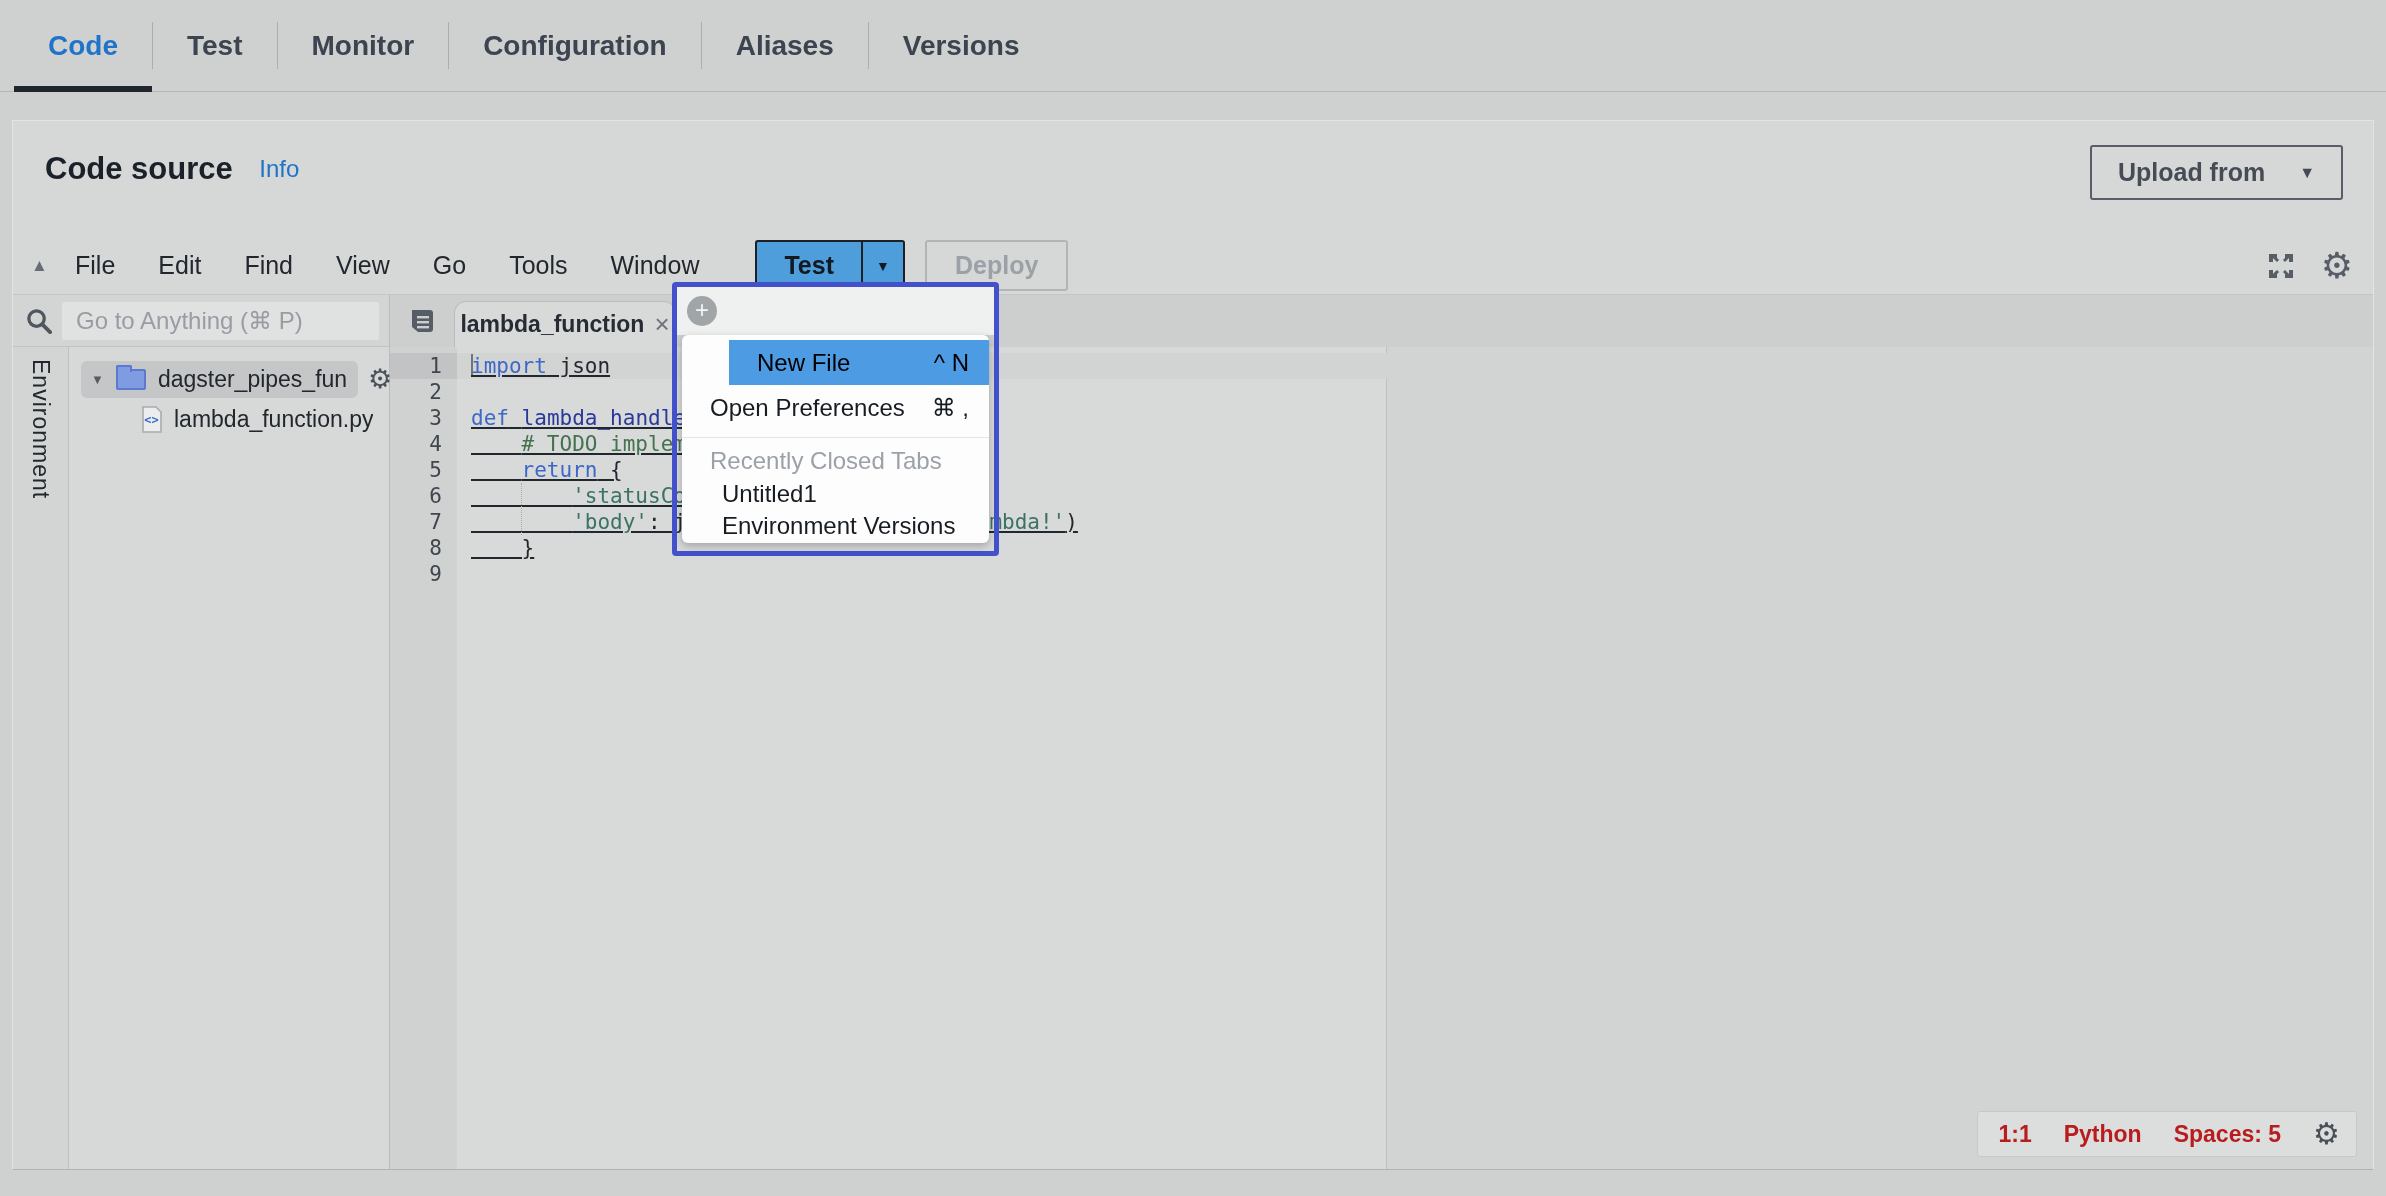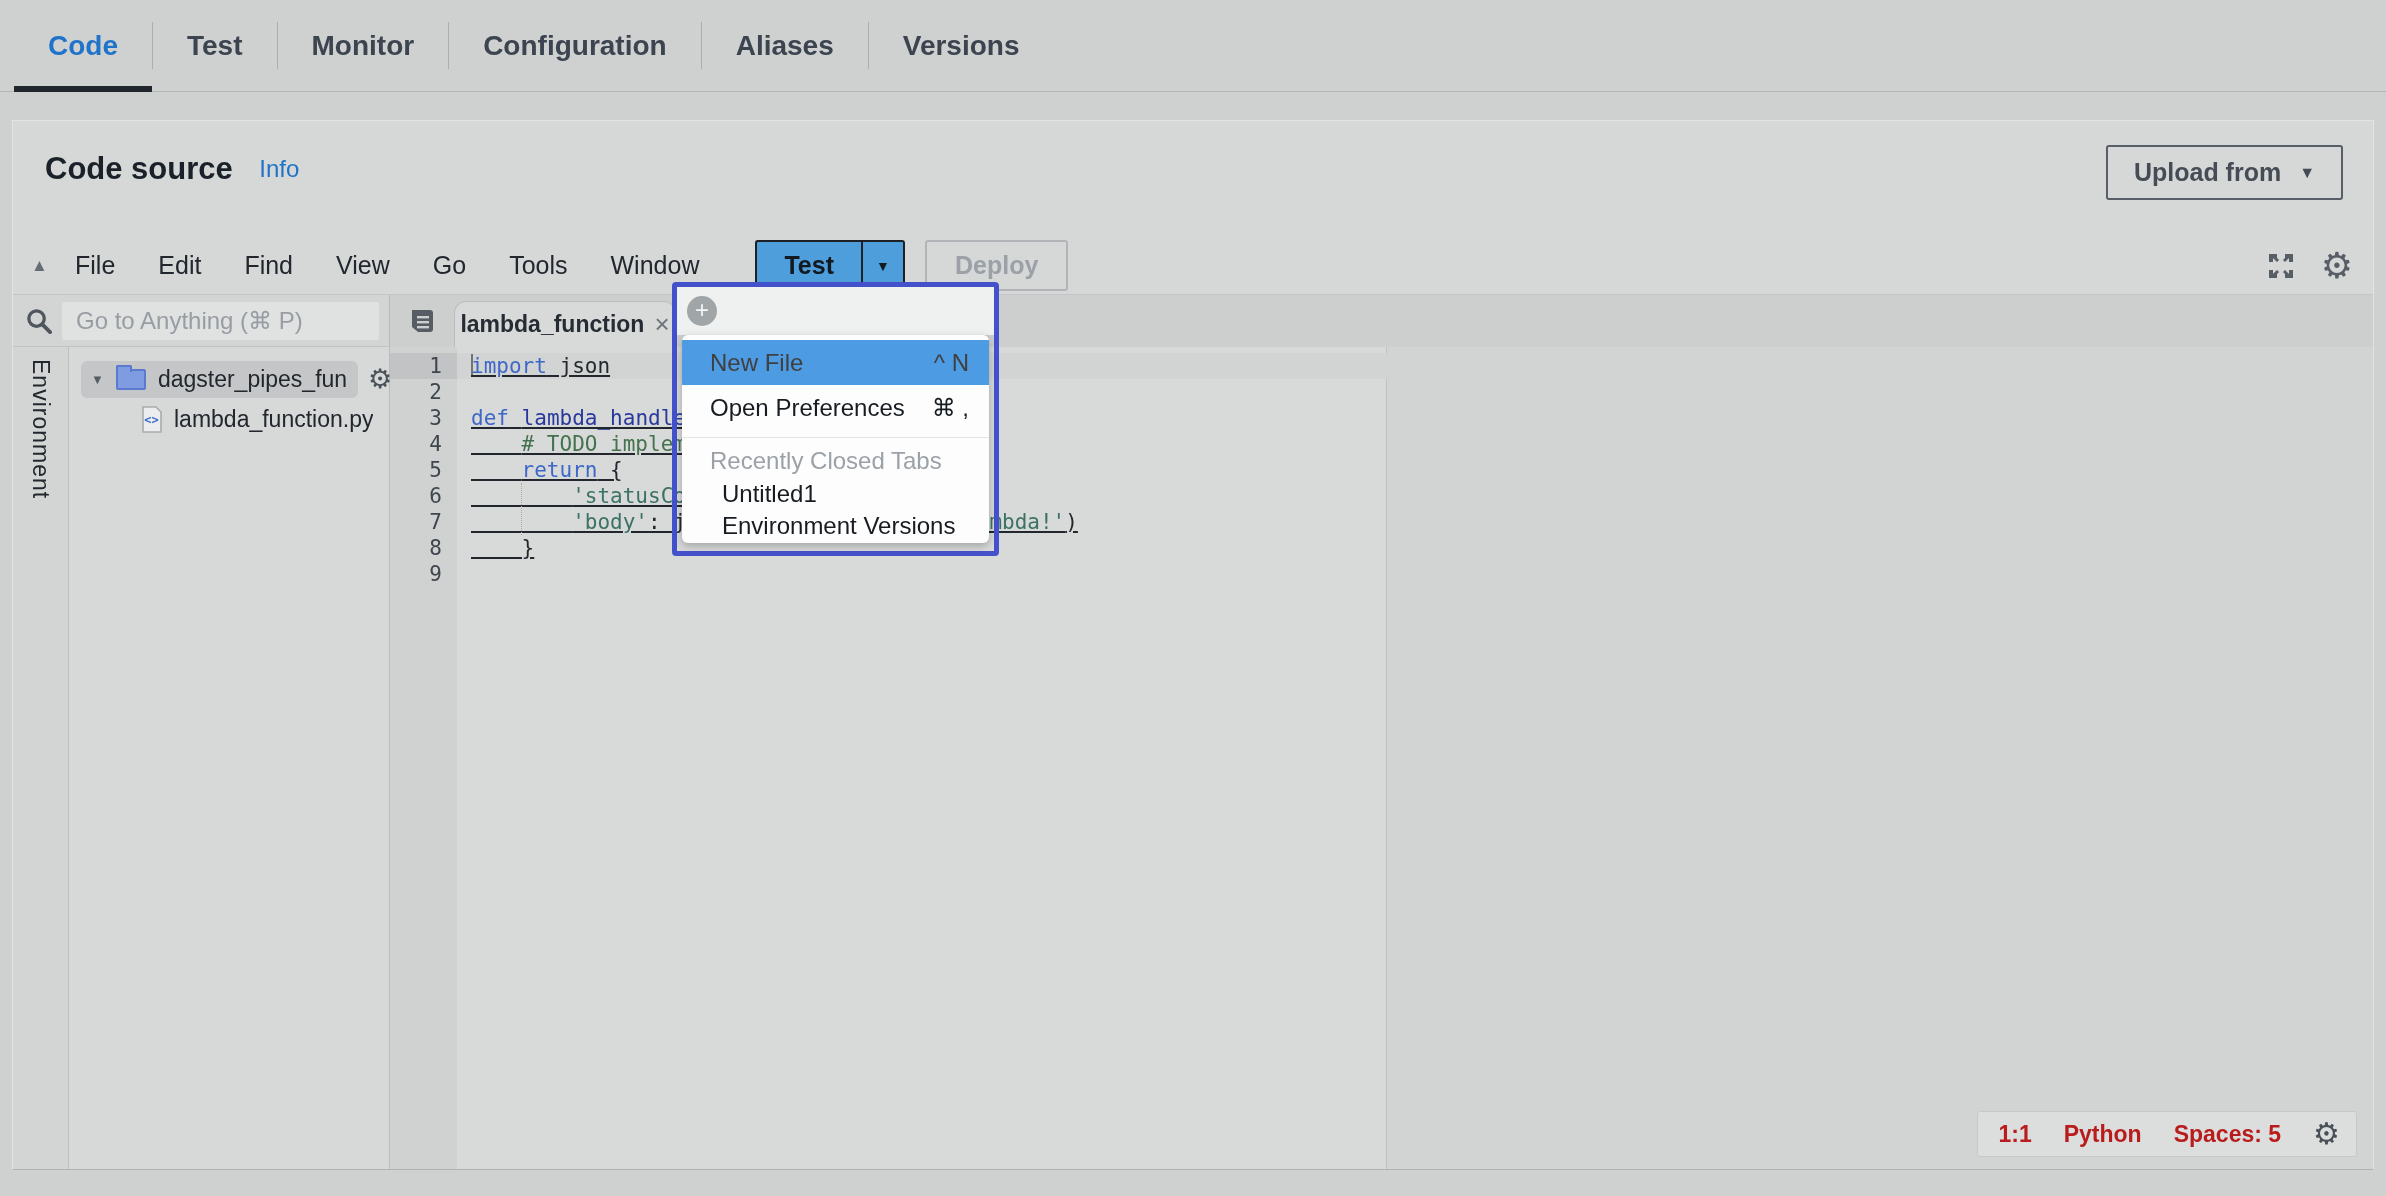--- a/index.html
+++ b/index.html
@@ -16,21 +16,21 @@
   .ftab.active::after { content:""; position:absolute; left:0; right:0; bottom:-1px; height:6px; background:#20262c; }
   .ftab-sep { width:1px; background:#a9aeb3; margin:22px 0; }
 
   
   .panel { position:absolute; left:12px; right:12px; top:120px; height:1050px;
            background:#d6d7d7; border:1px solid #e2e3e3; border-bottom-color:#b0b2b3;
            display:flex; flex-direction:column; }
   .panel-header { position:relative; height:116px; padding:30px 30px 0 32px; flex:none; }
   .page-title { display:inline-block; font-size:31px; font-weight:bold; color:#1a2129; }
   .info-link { display:inline-block; margin-left:22px; font-size:24px; font-weight:normal; color:#1f73c9; cursor:pointer; vertical-align:2px; }
-  .upload-btn { position:absolute; right:30px; top:24px; display:flex; align-items:center; gap:18px;
+  .upload-btn { position:absolute; right:30px; top:24px; display:flex; align-items:center; gap:34px;
                 padding:11px 26px; background:transparent; border:2px solid #575e67; border-radius:3px;
                 font-size:25px; font-weight:bold; color:#454c55; font-family:inherit; cursor:pointer; }
   .upload-btn .caret { font-size:16px; color:#454c55; }
 
   
   .toolbar { display:flex; align-items:center; height:58px; padding:0 20px 0 18px;
              border-bottom:1px solid #c3c5c6; flex:none; }
   .collapse-tri { font-size:17px; color:#676d74; width:34px; cursor:pointer; }
   .menus { display:flex; gap:43px; margin-left:10px; }
   .menu-item { font-size:25px; color:#22272e; cursor:pointer; white-space:nowrap; }
@@ -111,21 +111,21 @@
   .tab-menu { position:absolute; left:672px; top:282px; width:327px; height:274px;
               border:5px solid #4352cb; border-radius:4px; display:flex; flex-direction:column; }
   .tm-strip { height:48px; flex:none; background:#eff0f0; display:flex; align-items:center; padding-left:10px; }
   .plus-btn { width:30px; height:30px; border-radius:50%; background:#a0a5a7; color:#f4f5f5;
               font-size:24px; line-height:28px; text-align:center; cursor:pointer; }
   .tm-panel { flex:1; margin:0 5px 8px 5px; background:#fdfdfe; border-radius:6px;
               box-shadow:0 3px 8px rgba(0,0,0,0.25); padding:5px 0 8px; overflow:hidden; }
   .tm-item { height:45px; display:flex; align-items:center; padding:0 20px 0 28px;
              font-size:24px; color:#171c21; cursor:pointer; }
   .tm-item .shortcut { margin-left:auto; }
-  .tm-item.highlight { background:#4d9be3; color:#404040; }
+  .tm-item.highlight { background:#4d9be3; color:#000000;margin-left:47px; }
   .tm-sep { height:1px; background:#e4e5e6; margin:7px 0 6px; }
   .tm-section { height:34px; display:flex; align-items:center; padding-left:28px; font-size:24px; color:#9ba1a7; }
   .tm-recent { height:32px; display:flex; align-items:center; padding-left:40px; font-size:24px; color:#171c21; cursor:pointer; }
 </style>
 </head>
 <body>
 
 <div class="page">
 
   <div class="top-tabs">

